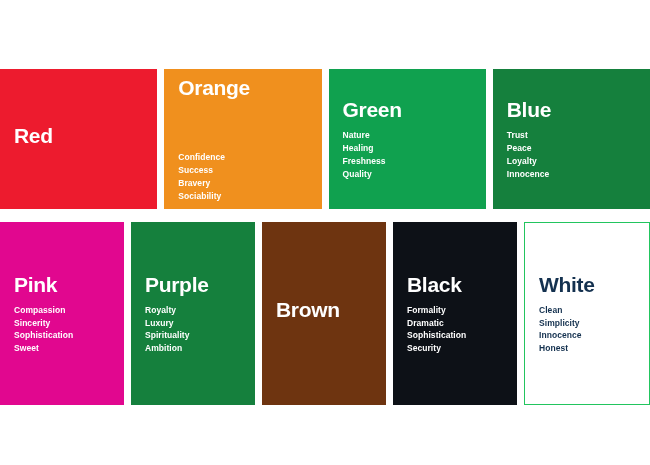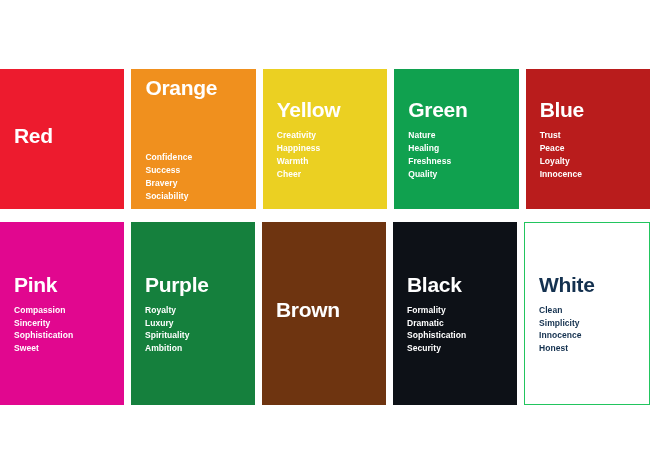--- a/index.html
+++ b/index.html
@@ -101,41 +101,32 @@
     <div class="color-card" style="background-color: rgb(240, 144, 30);">
       <div class="card-name" style="color: rgb(255, 255, 255);">Orange</div>
       <ul class="card-traits" style="color: rgb(255, 255, 255); margin-top: 44px;">
         <li>Confidence</li>
         <li>Success</li>
         <li>Bravery</li>
         <li>Sociability</li>
       </ul>
     </div>
 
-    <div class="color-card" style="background-color: rgb(235, 208, 34);">
-      <div class="card-name" style="color: rgb(255, 255, 255);">Yellow</div>
-      <ul class="card-traits" style="color: rgb(255, 255, 255);">
-        <li>Creativity</li>
-        <li>Happiness</li>
-        <li>Warmth</li>
-        <li>Cheer</li>
-      </ul>
-    </div>
 
     <div class="color-card" style="background-color: rgb(16, 161, 79);">
       <div class="card-name" style="color: rgb(255, 255, 255);">Green</div>
       <ul class="card-traits" style="color: rgb(255, 255, 255);">
         <li>Nature</li>
         <li>Healing</li>
         <li>Freshness</li>
         <li>Quality</li>
       </ul>
     </div>
 
-    <div class="color-card" style="background-color: #b91c1c;">
+    <div class="color-card" style="background-color: #15803d;">
       <div class="card-name" style="color: rgb(255, 255, 255);">Blue</div>
       <ul class="card-traits" style="color: rgb(255, 255, 255);">
         <li>Trust</li>
         <li>Peace</li>
         <li>Loyalty</li>
         <li>Innocence</li>
       </ul>
     </div>
 
   </div>

